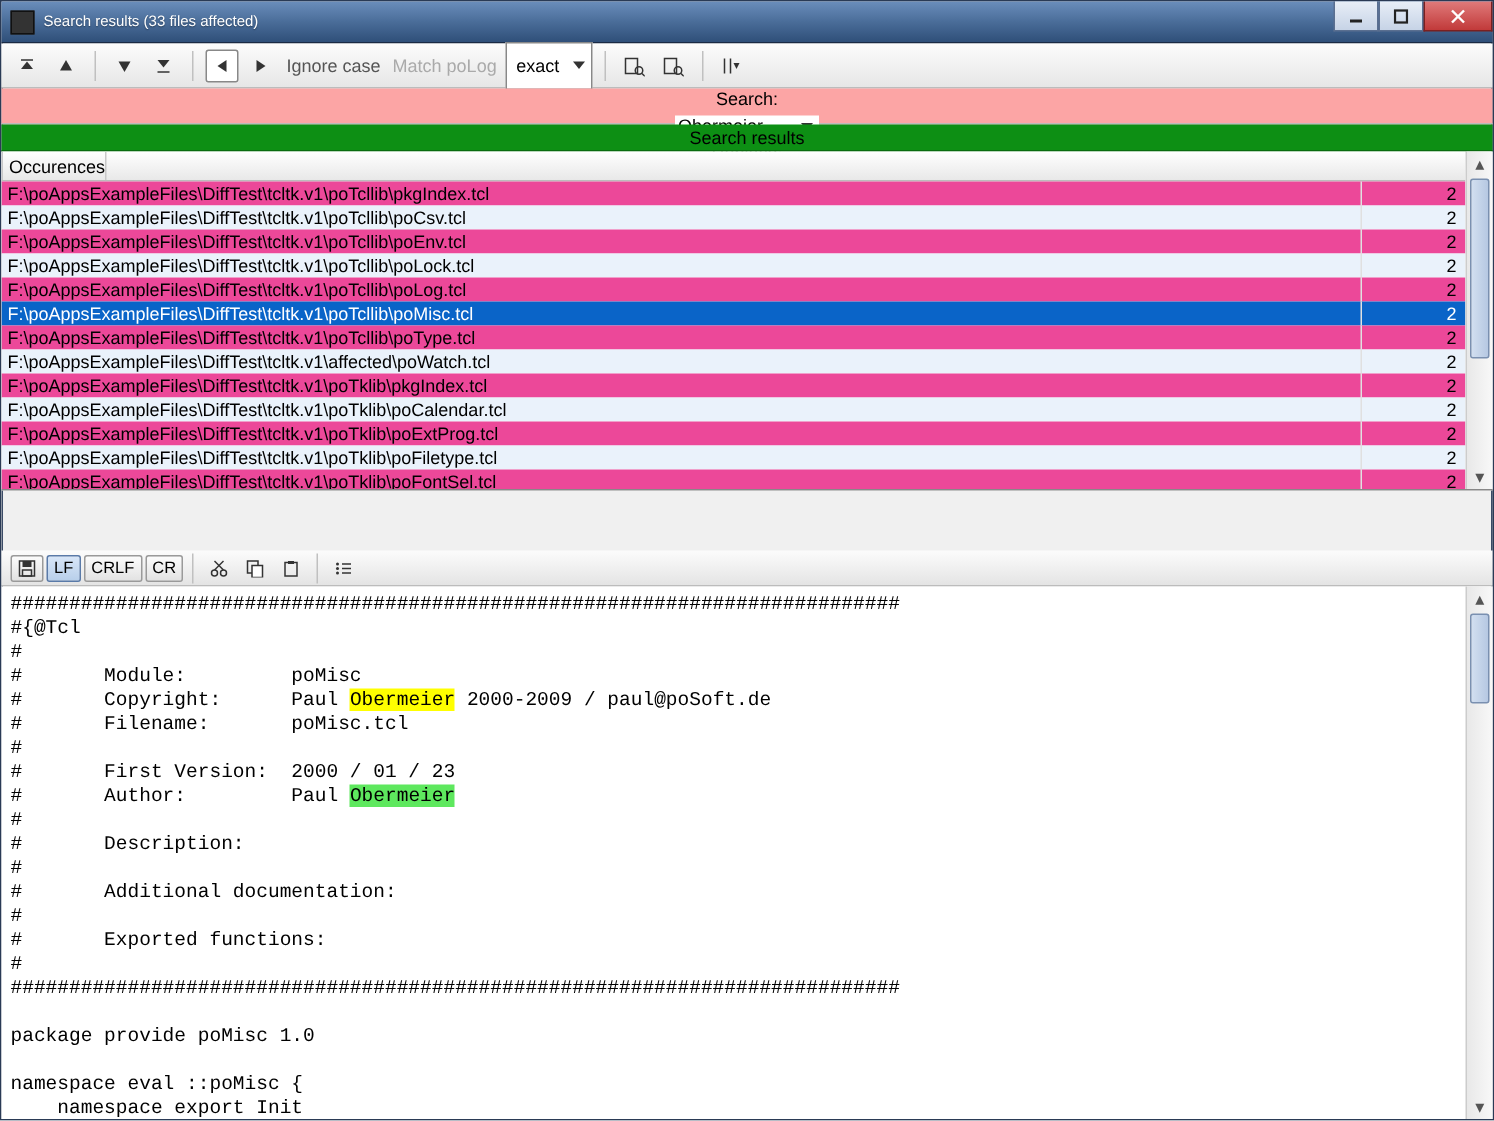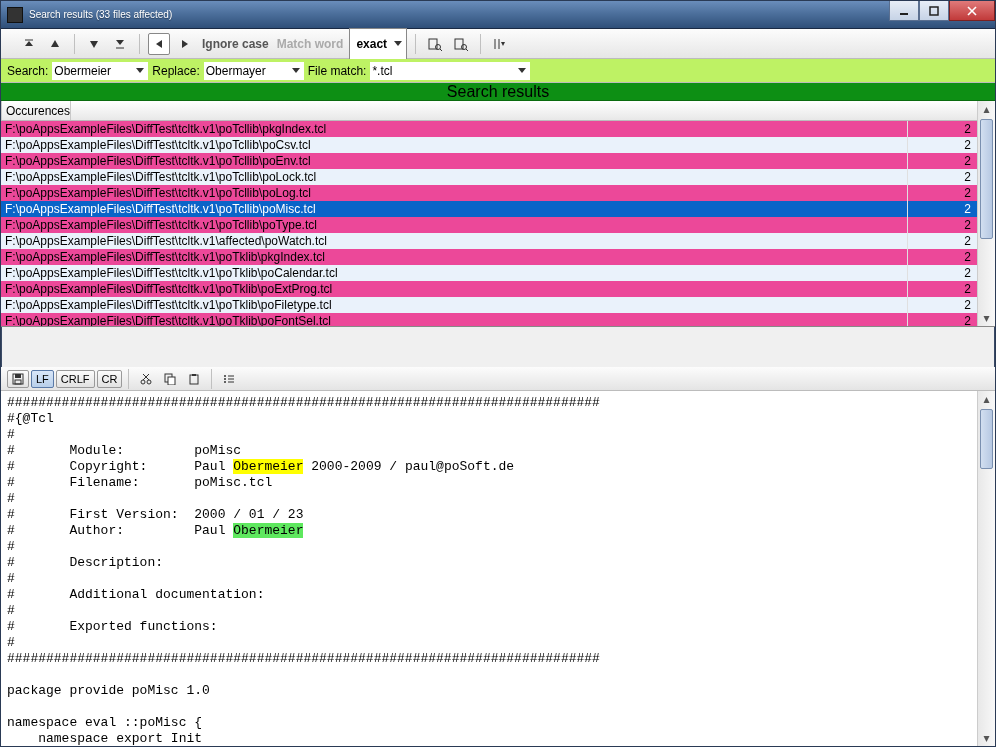--- a/index.html
+++ b/index.html
@@ -5,33 +5,33 @@
   * { box-sizing: border-box; margin: 0; padding: 0; }
   html, body { height: 100%; font-family: "Segoe UI", Tahoma, sans-serif; font-size: 12px; background: #d6dfea; }
   .window { width: 996px; height: 747px; border: 1px solid #2a3a55; display: flex; flex-direction: column; background: #f0f0f0; box-shadow: 0 0 0 1px #3a4a66 inset; }
   .titlebar { height: 28px; background: linear-gradient(to bottom, #6a8dbb 0%, #4a6d99 50%, #2f4f79 100%); display: flex; align-items: center; color: #fff; padding-left: 6px; border-bottom: 1px solid #1a2a44; }
   .titlebar .appicon { width: 16px; height: 16px; background: #333; margin-right: 6px; border: 1px solid #111; }
   .titlebar .title { flex: 1; font-size: 10px; text-shadow: 0 1px 1px rgba(0,0,0,.4); }
   .winbtns { display: flex; height: 100%; }
   .winbtn { width: 30px; height: 20px; margin-top: 0; background: linear-gradient(to bottom,#e8eef7,#c6d3e6); border: 1px solid #5a6f90; border-top: none; display: flex; align-items: center; justify-content: center; }
   .winbtn.close { background: linear-gradient(to bottom,#e07a7a,#c13a3a); width: 46px; border-color:#7a2020; }
   .winbtn svg { width: 10px; height: 10px; }
-  .toolbar { height: 30px; background: linear-gradient(to bottom,#fcfcfc,#e6e6e6); border-bottom: 1px solid #bcbcbc; display: flex; align-items: center; padding: 0 17px; gap: 4px; font-weight: bold; }
+  .toolbar { height: 30px; background: linear-gradient(to bottom,#fcfcfc,#e6e6e6); border-bottom: 1px solid #bcbcbc; display: flex; align-items: center; padding: 0 6px; gap: 4px; }
   .tbtn { width: 22px; height: 22px; border: 1px solid transparent; display: flex; align-items: center; justify-content: center; border-radius: 2px; color: #333; }
   .tbtn.boxed { border: 1px solid #888; background: #fff; }
   .tsep { width: 1px; height: 20px; background: #c0c0c0; margin: 0 4px; }
   .tlabel { color: #555; padding: 0 2px; }
   .tlabel.dim { color: #aaa; }
   .tcombo { height: 32px; border: 1px solid #888; background: #fff; display: flex; align-items: center; padding: 0 4px 0 6px; gap: 6px; min-width: 58px; }
   .tcombo .caret { width: 0; height: 0; border-left: 4px solid transparent; border-right: 4px solid transparent; border-top: 5px solid #333; margin-left: auto; }
-  .inputbar { height: 24px; background: #bef264; border-bottom: 1px solid #bcbcbc; display: flex; align-items: center; padding: 0 6px; gap: 4px; }
+  .inputbar { height: 24px; background: #fca5a5; border-bottom: 1px solid #bcbcbc; display: flex; align-items: center; padding: 0 6px; gap: 4px; flex-direction: column; }
   .ilabel { color: #000; }
   .icombo { height: 18px; border: none; border-bottom: 0; background: #fff; display: flex; align-items: center; padding: 0 4px 0 2px; gap: 6px; min-width: 90px; }
   .icombo .caret { width: 0; height: 0; border-left: 4px solid transparent; border-right: 4px solid transparent; border-top: 5px solid #333; }
-  .greenbar { height: 18px; background: #0d8f14; color: #000; text-align: center; line-height: 18px; font-size: 16px; border-bottom: 1px solid #0a6b0f; }
+  .greenbar { height: 18px; background: #0d8f14; color: #000; text-align: center; line-height: 18px; font-size: 12px; border-bottom: 1px solid #0a6b0f; }
   .tablewrap { flex: 0 0 auto; height: 226px; display: flex; background: #fff; border-bottom: 1px solid #888; }
   .table { flex: 1; overflow: hidden; display: flex; flex-direction: column; }
   .trow { display: flex; height: 16px; line-height: 16px; font-size: 12px; }
   .trow.header { background: linear-gradient(to bottom,#fff,#e8e8e8); border-bottom: 1px solid #bcbcbc; font-weight: normal; height: 20px; line-height: 20px; }
   .trow.header .cell { border-right: 1px solid #c8c8c8; }
   .cell.name { flex: 1; padding-left: 4px; white-space: nowrap; overflow: hidden; text-overflow: clip; }
   .cell.occ { width: 70px; text-align: right; padding-right: 6px; border-left: 1px solid #e0e0e0; }
   .trow.header .cell.occ { border-left: 1px solid #c8c8c8; }
   .trow.even { background: #ec4899; }
   .trow.odd { background: #eaf2fb; }
@@ -106,21 +106,21 @@
         <svg width="10" height="10" viewBox="0 0 10 10">
           <polygon points="8,1 2,5 8,9" fill="#333"></polygon>
         </svg>
       </div>
     <div class="tbtn">
         <svg width="10" height="10" viewBox="0 0 10 10">
           <polygon points="2,1 8,5 2,9" fill="#333"></polygon>
         </svg>
       </div>
     <span class="tlabel">Ignore case</span>
-    <span class="tlabel dim">Match word</span>
+    <span class="tlabel dim">Match poLog</span>
     <div class="tcombo">
         <span>exact</span>
         <span class="caret"></span>
       </div>
     <div class="tsep"></div>
     <div class="tbtn">
         <svg width="14" height="14" viewBox="0 0 14 14">
           <rect x="1" y="2" width="8" height="10" fill="none" stroke="#333"></rect>
           <circle cx="10" cy="10" r="2.5" fill="none" stroke="#333"></circle>
           <line x1="12" y1="12" x2="14" y2="14" stroke="#333"></line>

